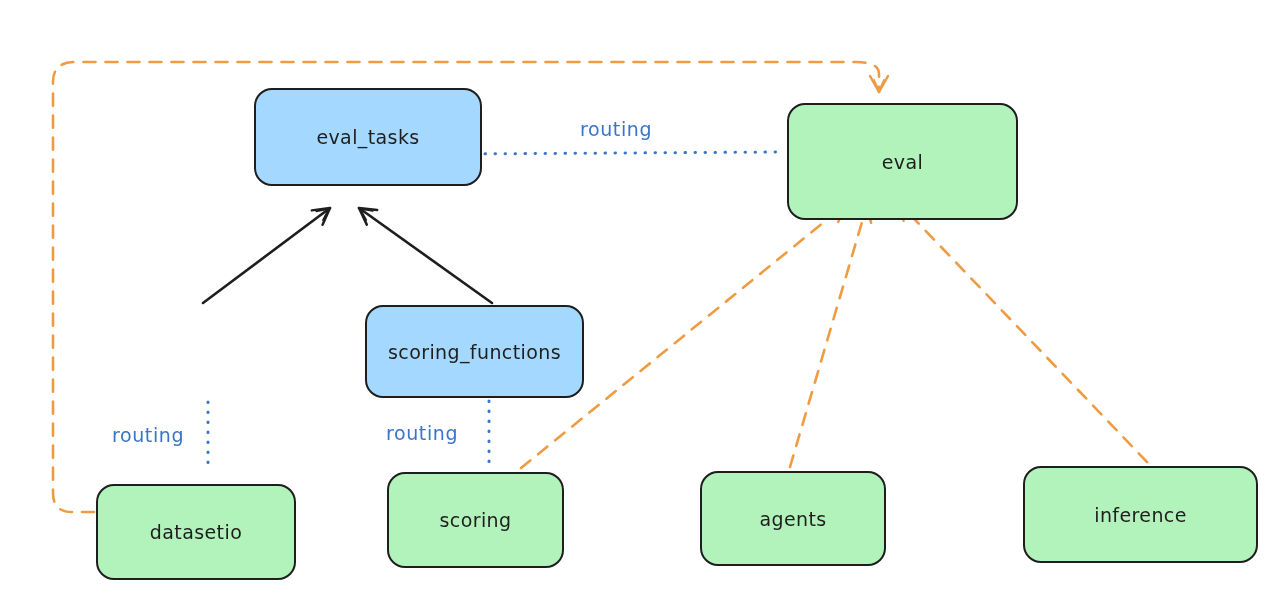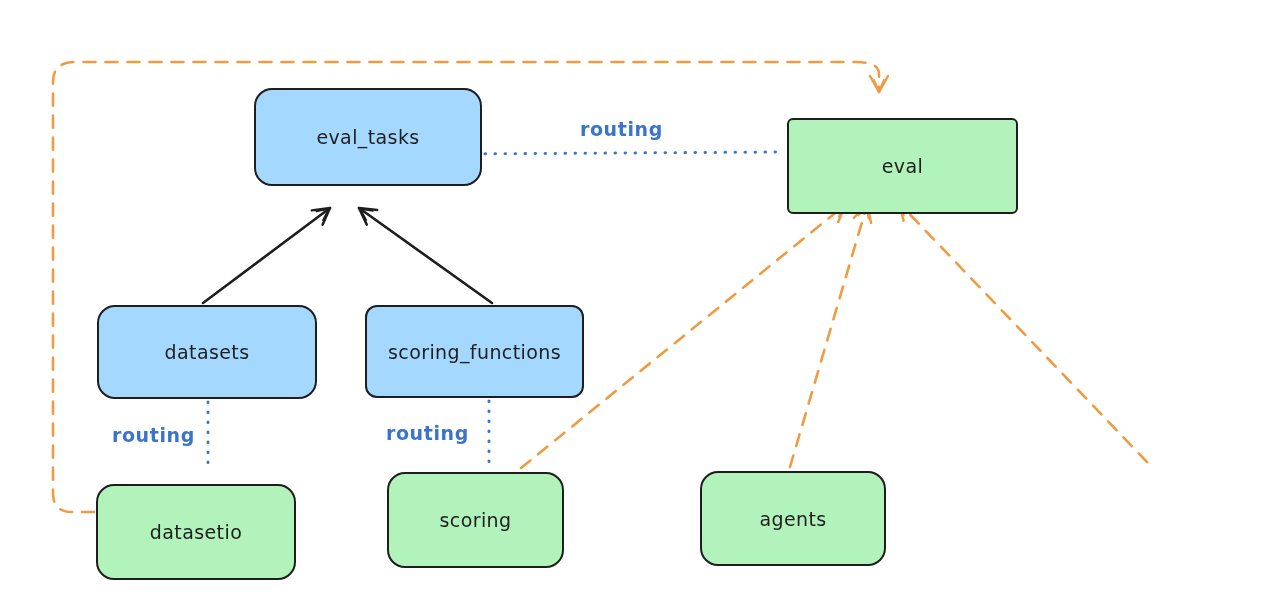--- a/index.html
+++ b/index.html
@@ -20,21 +20,21 @@
     font-size:19px;
     color:#1e1e1e;
     letter-spacing:0.4px;
   }
   .node.blue{background:#a5d8ff;}
   .node.green{background:#b2f2bb;}
   .edge-label{
     position:absolute;
     color:#3b75c9;
     font-size:19px;
-    font-weight:700;
+    font-weight:400;
     letter-spacing:0.6px;
     white-space:nowrap;
   }
 </style>
 </head>
 <body>
 
 <div class="canvas">
 
   <svg class="edges" viewBox="0 0 1280 596" xmlns="http://www.w3.org/2000/svg">
@@ -59,42 +59,42 @@
     <path d="M 94 512 L 72 512 Q 53 512 53 493 L 53 82 Q 53 62 75 62 L 856 62 Q 879 62 879 74 L 879 92" fill="none" stroke="#ef9b42" stroke-width="2.6" stroke-linecap="round" stroke-dasharray="12 10" marker-end="url(#arrow-orange)"></path>
     <path d="M 521 468 L 845 205" fill="none" stroke="#ef9b42" stroke-width="2.6" stroke-linecap="round" stroke-dasharray="12 10" marker-end="url(#arrow-orange)"></path>
     <path d="M 790 467 L 867 205" fill="none" stroke="#ef9b42" stroke-width="2.6" stroke-linecap="round" stroke-dasharray="12 10" marker-end="url(#arrow-orange)"></path>
     <path d="M 1147 462 L 899 203" fill="none" stroke="#ef9b42" stroke-width="2.6" stroke-linecap="round" stroke-dasharray="12 10" marker-end="url(#arrow-orange)"></path>
   </svg>
 
   <div class="node blue" style="left:233px; top:88px; width:228px; height:98px;margin-left:21px;">
     <span>eval_tasks</span>
   </div>
 
-  <div class="node green" style="left:787px; top:118px; width:231px; height:96px;border-radius:6px;">
+  <div class="node green" style="left:787px; top:103px; width:231px; height:117px;">
     <span>eval</span>
   </div>
 
-  <div class="node blue" style="left:97px; top:305px; width:220px; height:94px;">
-    <span>datasets</span>
-  </div>
 
-  <div class="node blue" style="left:365px; top:305px; width:219px; height:93px;border-radius:12px;">
+  <div class="node blue" style="left:365px; top:305px; width:219px; height:93px;">
     <span>scoring_functions</span>
   </div>
 
   <div class="node green" style="left:96px; top:484px; width:200px; height:96px;">
     <span>datasetio</span>
   </div>
 
   <div class="node green" style="left:387px; top:472px; width:177px; height:96px;">
     <span>scoring</span>
   </div>
 
   <div class="node green" style="left:700px; top:471px; width:186px; height:95px;">
     <span>agents</span>
   </div>
 
+  <div class="node green" style="left:1023px; top:466px; width:235px; height:97px;">
+    <span>inference</span>
+  </div>
 
   <div class="edge-label" style="left:580px; top:118px;">routing</div>
   <div class="edge-label" style="left:112px; top:424px;">routing</div>
   <div class="edge-label" style="left:386px; top:422px;">routing</div>
 
 </div>
 
 </body></html>

